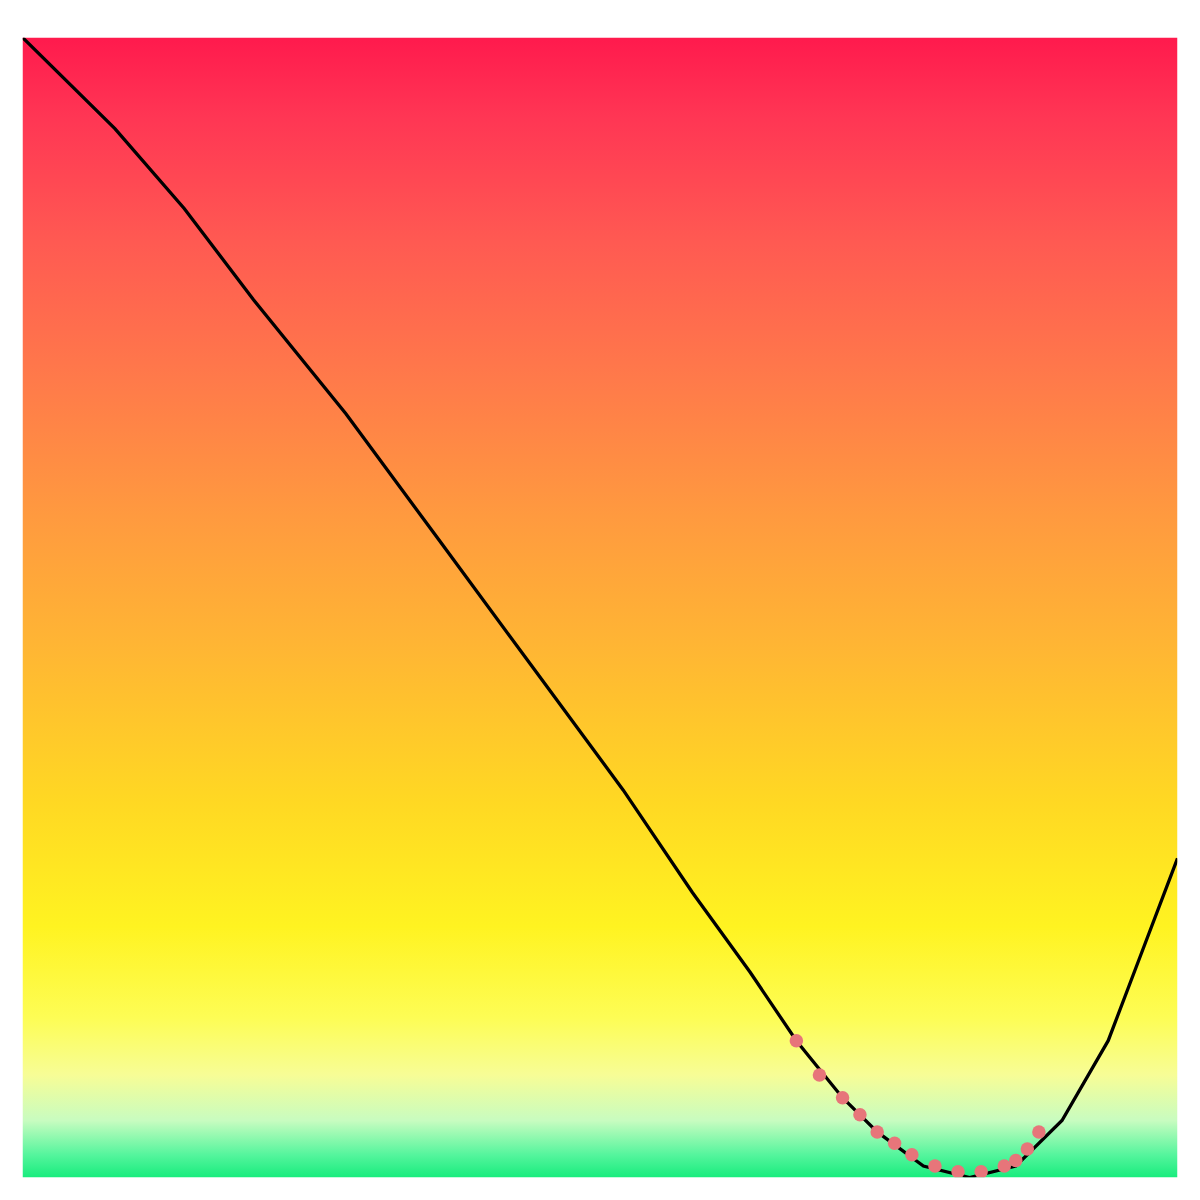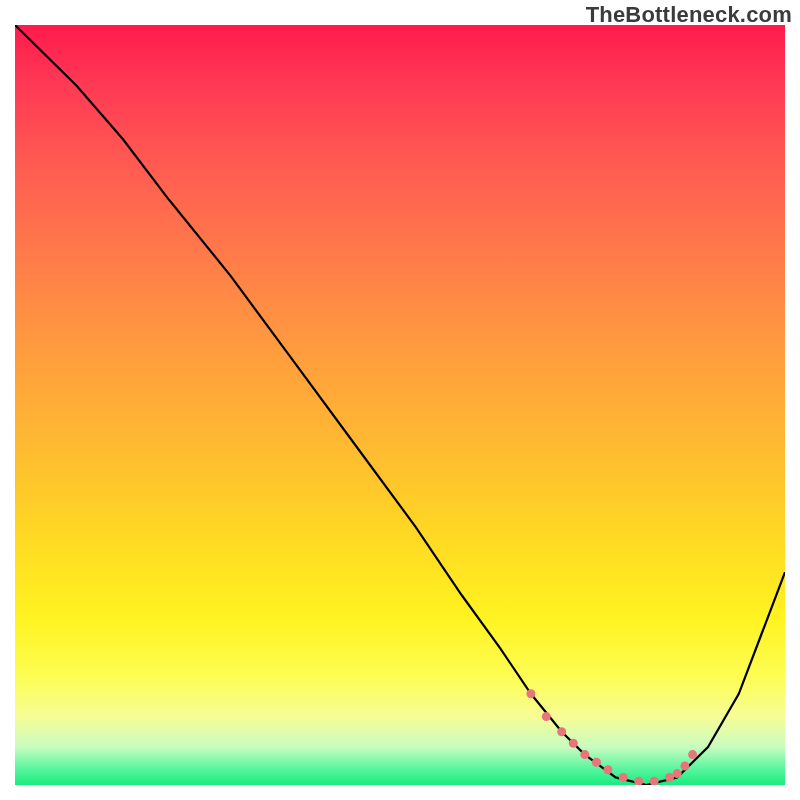--- a/index.html
+++ b/index.html
@@ -61,21 +61,20 @@
     left: 0;
     top: 0;
     width: 100%;
     height: 100%;
   }
 </style>
 </head>
 <body>
 
 <div class="container">
-  <div class="watermark">TheBottleneck.com</div>
 
   <div class="plot-area">
     <div class="gradient-bg"></div>
 
     <svg class="curve" viewBox="0 0 770 760" preserveAspectRatio="none">
       <path id="main-curve" fill="none" stroke="#000000" stroke-width="2.2" d="M0.0 0.0 L23.1 22.8 L61.6 60.8 L107.8 114.0 L154.0 174.8 L215.6 250.8 L277.2 334.4 L338.8 418.0 L400.4 501.6 L446.6 570.0 L485.1 623.2 L515.9 668.8 L546.7 706.8 L569.8 729.6 L600.6 752.4 L631.4 760.0 L662.2 752.4 L693.0 722.0 L723.8 668.8 L746.9 608.0 L770.0 547.2"></path>
       <g id="markers">
           <circle cx="515.9" cy="668.8" r="4.5" fill="#e7757a"></circle>
           <circle cx="531.3" cy="691.6" r="4.5" fill="#e7757a"></circle>
           <circle cx="546.7" cy="706.8" r="4.5" fill="#e7757a"></circle>

